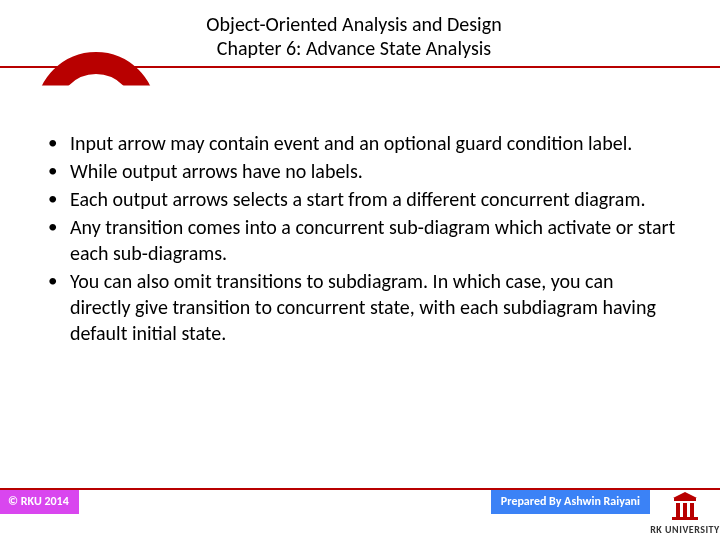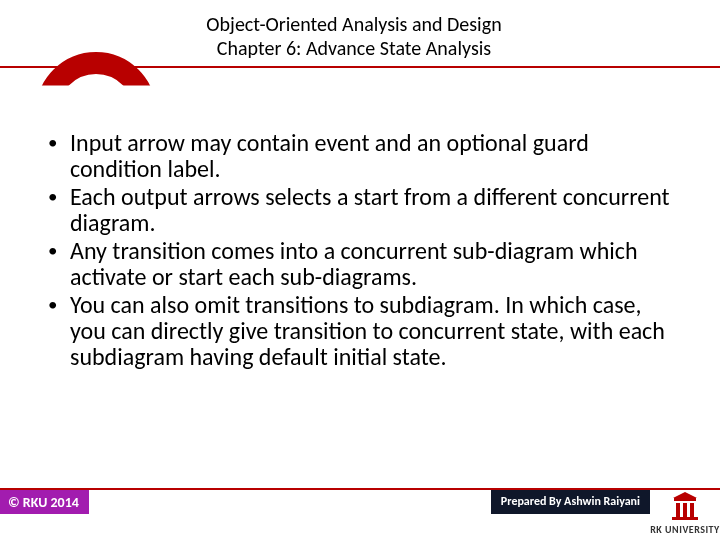--- a/index.html
+++ b/index.html
@@ -19,34 +19,34 @@
     height: 120px;
     border: 22px solid #b80000;
     border-radius: 50%;
     
     clip-path: inset(0 0 72% 0);
   }
 
   
   .content { position: absolute; top: 130px; left: 44px; right: 44px; }
   ul.bullets { list-style: none; }
-  ul.bullets li { position: relative; padding-left: 26px; font-size: 24px; line-height: 26px; margin-bottom: 2px; }
+  ul.bullets li { position: relative; padding-left: 26px; font-size: 20px; line-height: 26px; margin-bottom: 2px; }
   ul.bullets li::before { content: "•"; position: absolute; left: 4px; top: 0; font-size: 19px; }
 
   
   .footer { position: absolute; left: 0; right: 0; bottom: 0; height: 52px; }
   .footer-rule { position: absolute; left: 0; right: 0; top: 0; border-top: 2px solid #b80000; }
   .footer-left {
     position: absolute; left: 0; top: 2px; height: 24px;
-    background: #a21caf; color: #fff; font-size: 14px; font-weight: 700;
+    background: #d946ef; color: #fff; font-size: 12px; font-weight: 700;
     padding: 4px 10px 4px 8px;
   }
   .footer-right-wrap { position: absolute; right: 0; top: 2px; display: flex; align-items: flex-start; }
   .footer-right {
-    height: 24px; background: #0f172a; color: #fff; font-size: 12px; font-weight: 700;
+    height: 24px; background: #3b82f6; color: #fff; font-size: 12px; font-weight: 700;
     padding: 4px 10px;
   }
   .logo { width: 70px; height: 48px; display: flex; flex-direction: column; align-items: center; justify-content: flex-start; padding-top: 2px; }
   .logo svg { display: block; }
   .logo-text { font-size: 10px; letter-spacing: 0.5px; color: #333; margin-top: 1px; font-weight: 700; }
 </style>
 </head>
 <body>
 
 <div class="slide">
@@ -56,20 +56,21 @@
       <div>Object-Oriented Analysis and Design</div>
       <div>Chapter 6: Advance State Analysis</div>
     </div>
     <div class="header-rule"></div>
     <div class="header-arc"></div>
   </div>
 
   <div class="content">
     <ul class="bullets">
       <li>Input arrow may contain event and an optional guard condition label.</li>
+      <li>While output arrows have no labels.</li>
       <li>Each output arrows selects a start from a different concurrent diagram.</li>
       <li>Any transition comes into a concurrent sub-diagram which activate or start each sub-diagrams.</li>
       <li>You can also omit transitions to subdiagram. In which case, you can directly give transition to concurrent state, with each subdiagram having default initial state.</li>
     </ul>
   </div>
 
   <div class="footer">
     <div class="footer-rule"></div>
     <div class="footer-left">© RKU 2014</div>
     <div class="footer-right-wrap">

